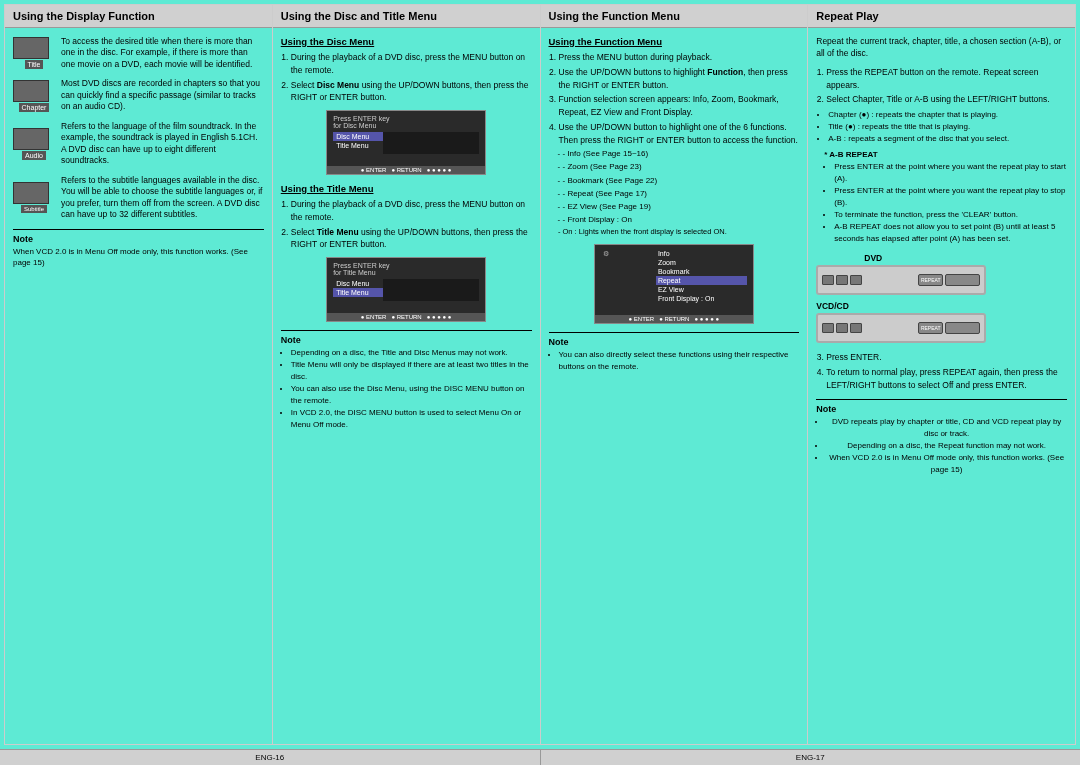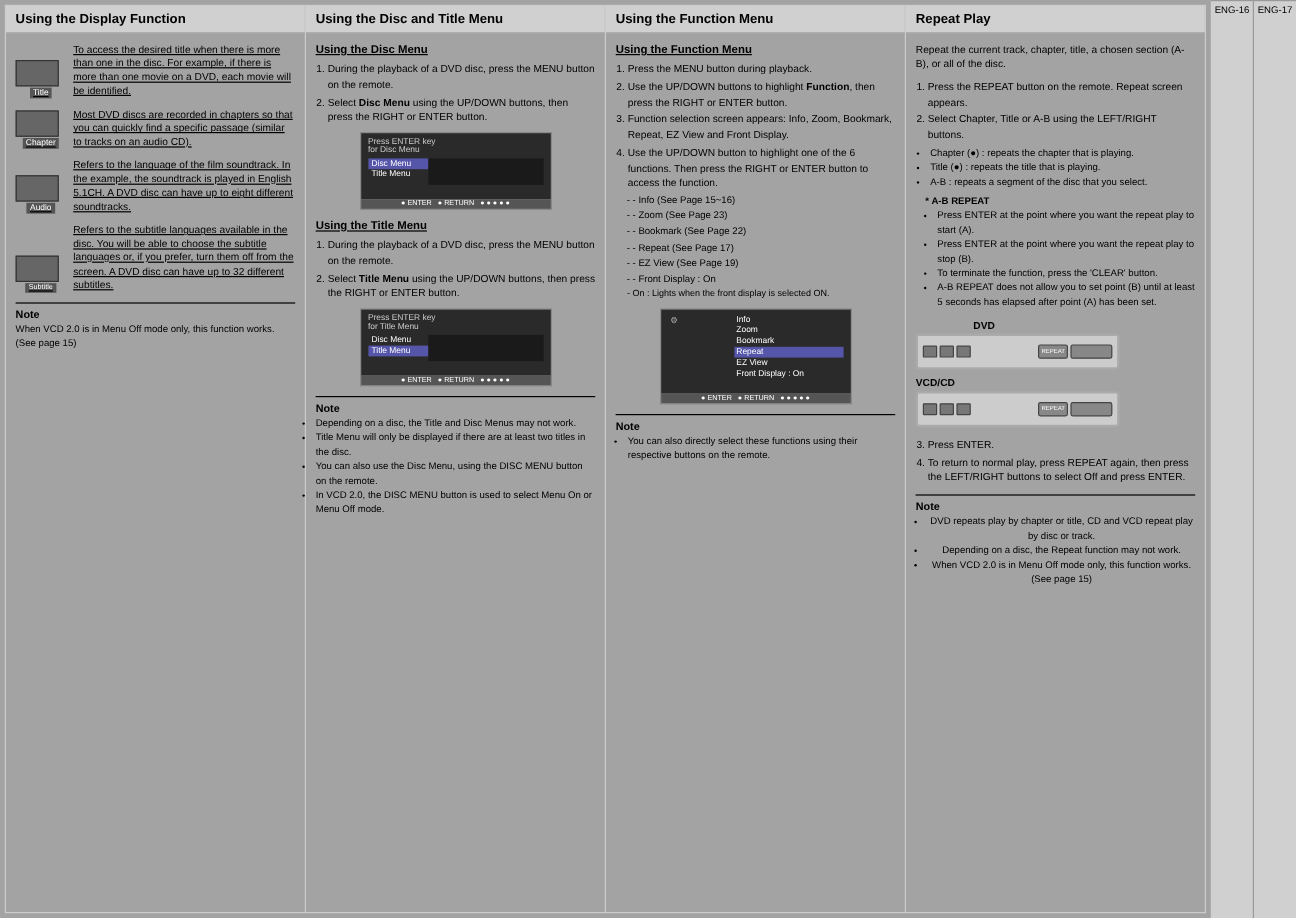--- a/index.html
+++ b/index.html
@@ -6,24 +6,24 @@
     body {
       font-family: Arial, Helvetica, sans-serif;
       font-size: 9px;
       background: #fff;
       width: 1080px;
       min-height: 765px;
       color: #000;
     }
     .page {
       display: flex;
-      flex-direction: row;
+      flex-direction: column;
       width: 1080px;
       min-height: 765px;
-      background: #a3a3a3;
+      background: #5eead4;
     }
     .columns {
       display: flex;
       flex: 1;
       border: 1px solid #ccc;
       margin: 4px;
     }
     .col {
       flex: 1;
       padding: 8px;
@@ -40,23 +40,22 @@
       border-bottom: 1px solid #999;
     }
     .section-title {
       font-weight: bold;
       font-size: 9.5px;
       margin: 8px 0 4px 0;
       text-decoration: underline;
     }
     .icon-row {
       display: flex;
-      align-items: flex-end;
+      align-items: center;
       margin-bottom: 8px;
-      text-decoration: underline;
     }
     .icon-box {
       width: 36px;
       height: 28px;
       background: #888;
       border: 1px solid #555;
       display: flex;
       align-items: center;
       justify-content: center;
       flex-shrink: 0;
@@ -200,21 +199,21 @@
               </div>
               <div style="flex:1;background:#1a1a1a;"></div>
             </div>
           </div>
           <div style="background:#555;color:#fff;font-size:6px;text-align:center;padding:1px;">● ENTER &nbsp; ● RETURN &nbsp; ● ● ● ● ●</div>
         </div>
       </div>
 
       <div class="note-section">
         <div class="note-title">Note</div>
-        <ul style="font-size:8px;line-height:1.5;list-style:disc;">
+        <ul style="margin-left:10px;font-size:8px;line-height:1.5;list-style:disc;">
           <li>Depending on a disc, the Title and Disc Menus may not work.</li>
           <li>Title Menu will only be displayed if there are at least two titles in the disc.</li>
           <li>You can also use the Disc Menu, using the DISC MENU button on the remote.</li>
           <li>In VCD 2.0, the DISC MENU button is used to select Menu On or Menu Off mode.</li>
         </ul>
       </div>
     </div>
 
     <div class="col">
       <div class="col-header">Using the Function Menu</div>

